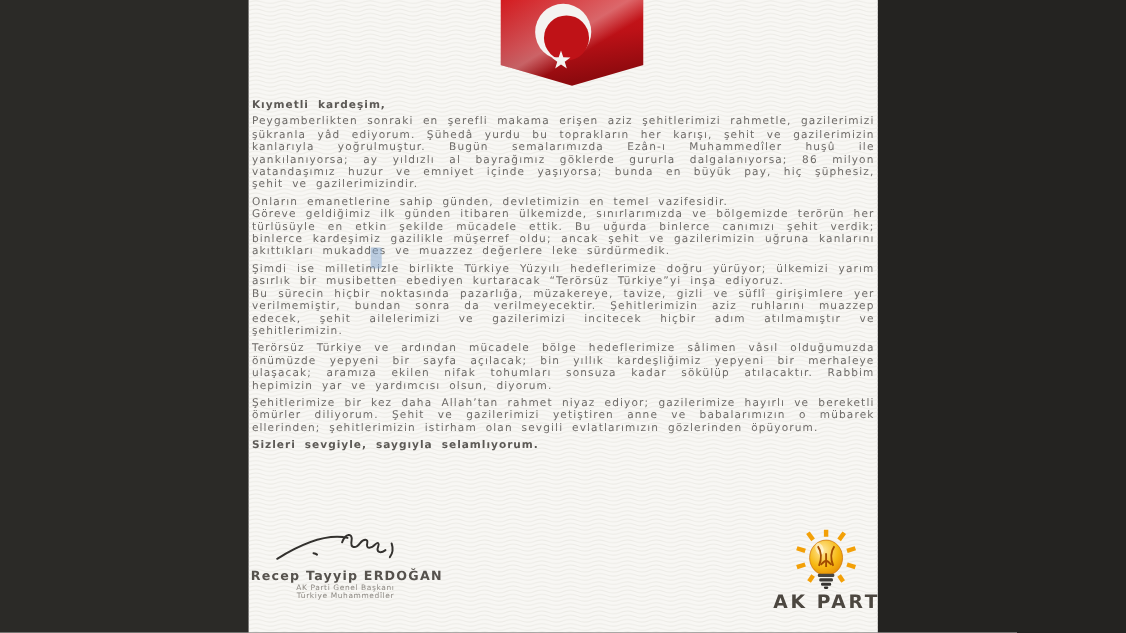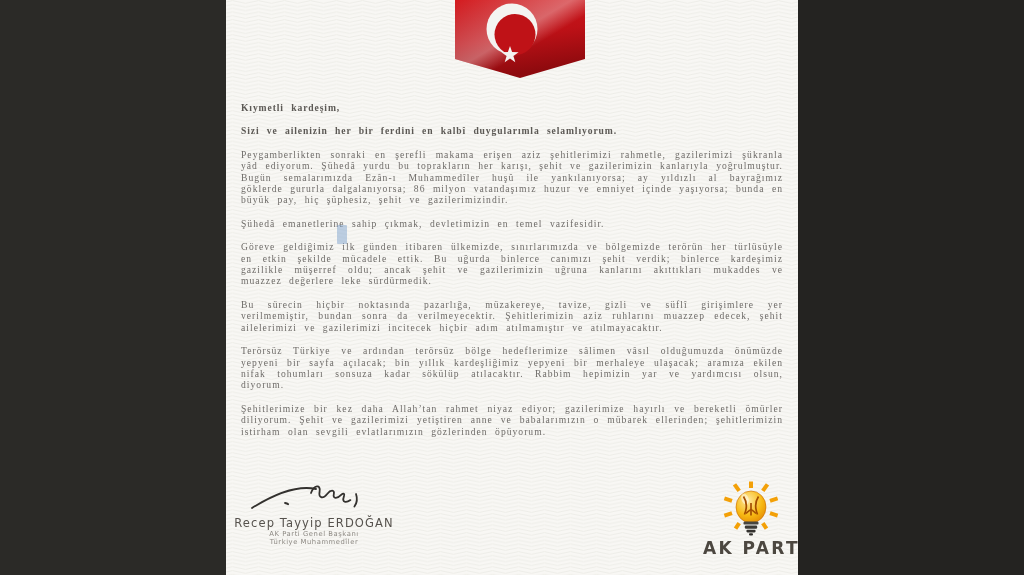--- a/index.html
+++ b/index.html
@@ -16,36 +16,36 @@
   .page {
     position:absolute; left:226px; top:0; width:572px; height:575px;
     background:#f8f7f4; overflow:hidden;
   }
   .wave-bg { position:absolute; left:0; top:0; }
 
   .flag { position:absolute; left:229px; top:0; }
 
   .letter { position:absolute; left:3px; top:90px; width:566px; }
   .letter p.line {
-    margin:12px; font-size:9.6px; line-height:11.4px;
+    margin:0; font-size:9.6px; line-height:11.4px;
     letter-spacing:1.02px; word-spacing:4px;
-    text-align:justify; color:#6e6b68;font-family:Liberation Serif, serif;
+    text-align:justify; color:#6e6b68;
   }
   .letter p.line.bold { font-weight:bold; color:#5c5955; letter-spacing:0.9px; }
   .letter p.line.gap { margin-top:4px; }
 
   .artifact {
     position:absolute; left:111px; top:225px; width:10px; height:19px;
     background:rgba(128,163,205,0.5); border-radius:1px;
   }
 
   .sig-block { position:absolute; left:2px; top:479px; width:172px; text-align:center; }
   .sig-scribble { display:block; margin:0 auto; }
   .sig-name {
-    font-size:11.5px; font-weight:normal; color:#56524d;
+    font-size:11.5px; font-weight:bold; color:#56524d;
     letter-spacing:1.1px; margin-top:0; white-space:nowrap;
   }
   .sig-title {
     font-size:6.8px; color:#8d8983; letter-spacing:0.55px;
     line-height:8px; margin-top:0; white-space:nowrap;
   }
 
   .logo-block { position:absolute; left:477px; top:481px; width:96px; text-align:center; }
   .logo-bulb { display:block; margin:0 auto; }
   .logo-label {
@@ -87,27 +87,28 @@
       <polygon points="0,0 130,0 130,59 65,78 0,59" fill="url(#fg)"></polygon>
       <polygon points="0,0 130,0 130,59 65,78 0,59" fill="url(#sheen)"></polygon>
       <circle cx="57" cy="29" r="25.5" fill="#f4f3f1"></circle>
       <circle cx="60" cy="34.5" r="20.5" fill="#bf1217"></circle>
       <polygon fill="#f4f3f1" points="55,46 57.1,52.1 63.6,52.2 58.4,56.1 60.3,62.3 55,58.6 49.7,62.3 51.6,56.1 46.4,52.2 52.9,52.1"></polygon>
     </svg>
 
     <div class="letter">
       <div id="paras">
           <p class="line bold">Kıymetli kardeşim,</p>
-          <p class="line bold">Sizi ve ailenizin her bir ferdini en kalbî duygularımla selamlıyorum.</p>
           <p class="line gap">Peygamberlikten sonraki en şerefli makama erişen aziz şehitlerimizi rahmetle, gazilerimizi şükranla yâd ediyorum. Şühedâ yurdu bu toprakların her karışı, şehit ve gazilerimizin kanlarıyla yoğrulmuştur. Bugün semalarımızda Ezân-ı Muhammedîler huşû ile yankılanıyorsa; ay yıldızlı al bayrağımız göklerde gururla dalgalanıyorsa; 86 milyon vatandaşımız huzur ve emniyet içinde yaşıyorsa; bunda en büyük pay, hiç şüphesiz, şehit ve gazilerimizindir.</p>
-          <p class="line gap">Şühedâ emanetlerine sahip çıkmak, devletimizin en temel vazifesidir.</p>
+          <p class="line gap">Onların emanetlerine sahip günden, devletimizin en temel vazifesidir.</p>
           <p class="line">Göreve geldiğimiz ilk günden itibaren ülkemizde, sınırlarımızda ve bölgemizde terörün her türlüsüyle en etkin şekilde mücadele ettik. Bu uğurda binlerce canımızı şehit verdik; binlerce kardeşimiz gazilikle müşerref oldu; ancak şehit ve gazilerimizin uğruna kanlarını akıttıkları mukaddes ve muazzez değerlere leke sürdürmedik.</p>
-          <p class="line">Bu sürecin hiçbir noktasında pazarlığa, müzakereye, tavize, gizli ve süflî girişimlere yer verilmemiştir, bundan sonra da verilmeyecektir. Şehitlerimizin aziz ruhlarını muazzep edecek, şehit ailelerimizi ve gazilerimizi incitecek hiçbir adım atılmamıştır ve atılmayacaktır.</p>
-          <p class="line gap">Terörsüz Türkiye ve ardından terörsüz bölge hedeflerimize sâlimen vâsıl olduğumuzda önümüzde yepyeni bir sayfa açılacak; bin yıllık kardeşliğimiz yepyeni bir merhaleye ulaşacak; aramıza ekilen nifak tohumları sonsuza kadar sökülüp atılacaktır. Rabbim hepimizin yar ve yardımcısı olsun, diyorum.</p>
+          <p class="line gap">Şimdi ise milletimizle birlikte Türkiye Yüzyılı hedeflerimize doğru yürüyor; ülkemizi yarım asırlık bir musibetten ebediyen kurtaracak “Terörsüz Türkiye”yi inşa ediyoruz.</p>
+          <p class="line">Bu sürecin hiçbir noktasında pazarlığa, müzakereye, tavize, gizli ve süflî girişimlere yer verilmemiştir, bundan sonra da verilmeyecektir. Şehitlerimizin aziz ruhlarını muazzep edecek, şehit ailelerimizi ve gazilerimizi incitecek hiçbir adım atılmamıştır ve şehitlerimizin.</p>
+          <p class="line gap">Terörsüz Türkiye ve ardından mücadele bölge hedeflerimize sâlimen vâsıl olduğumuzda önümüzde yepyeni bir sayfa açılacak; bin yıllık kardeşliğimiz yepyeni bir merhaleye ulaşacak; aramıza ekilen nifak tohumları sonsuza kadar sökülüp atılacaktır. Rabbim hepimizin yar ve yardımcısı olsun, diyorum.</p>
           <p class="line gap">Şehitlerimize bir kez daha Allah’tan rahmet niyaz ediyor; gazilerimize hayırlı ve bereketli ömürler diliyorum. Şehit ve gazilerimizi yetiştiren anne ve babalarımızın o mübarek ellerinden; şehitlerimizin istirham olan sevgili evlatlarımızın gözlerinden öpüyorum.</p>
+          <p class="line bold gap">Sizleri sevgiyle, saygıyla selamlıyorum.</p>
         </div>
     </div>
 
     <div class="artifact"></div>
 
     <div class="sig-block">
       <svg class="sig-scribble" width="132" height="37" viewBox="0 0 132 37">
         <g fill="none" stroke="#33312e" stroke-width="1.8" stroke-linecap="round">
           <path d="M4 29 C 28 14, 50 6, 68 10"></path>
           <path d="M37 24 q 2.2 0.4 3.2 1.2"></path>

